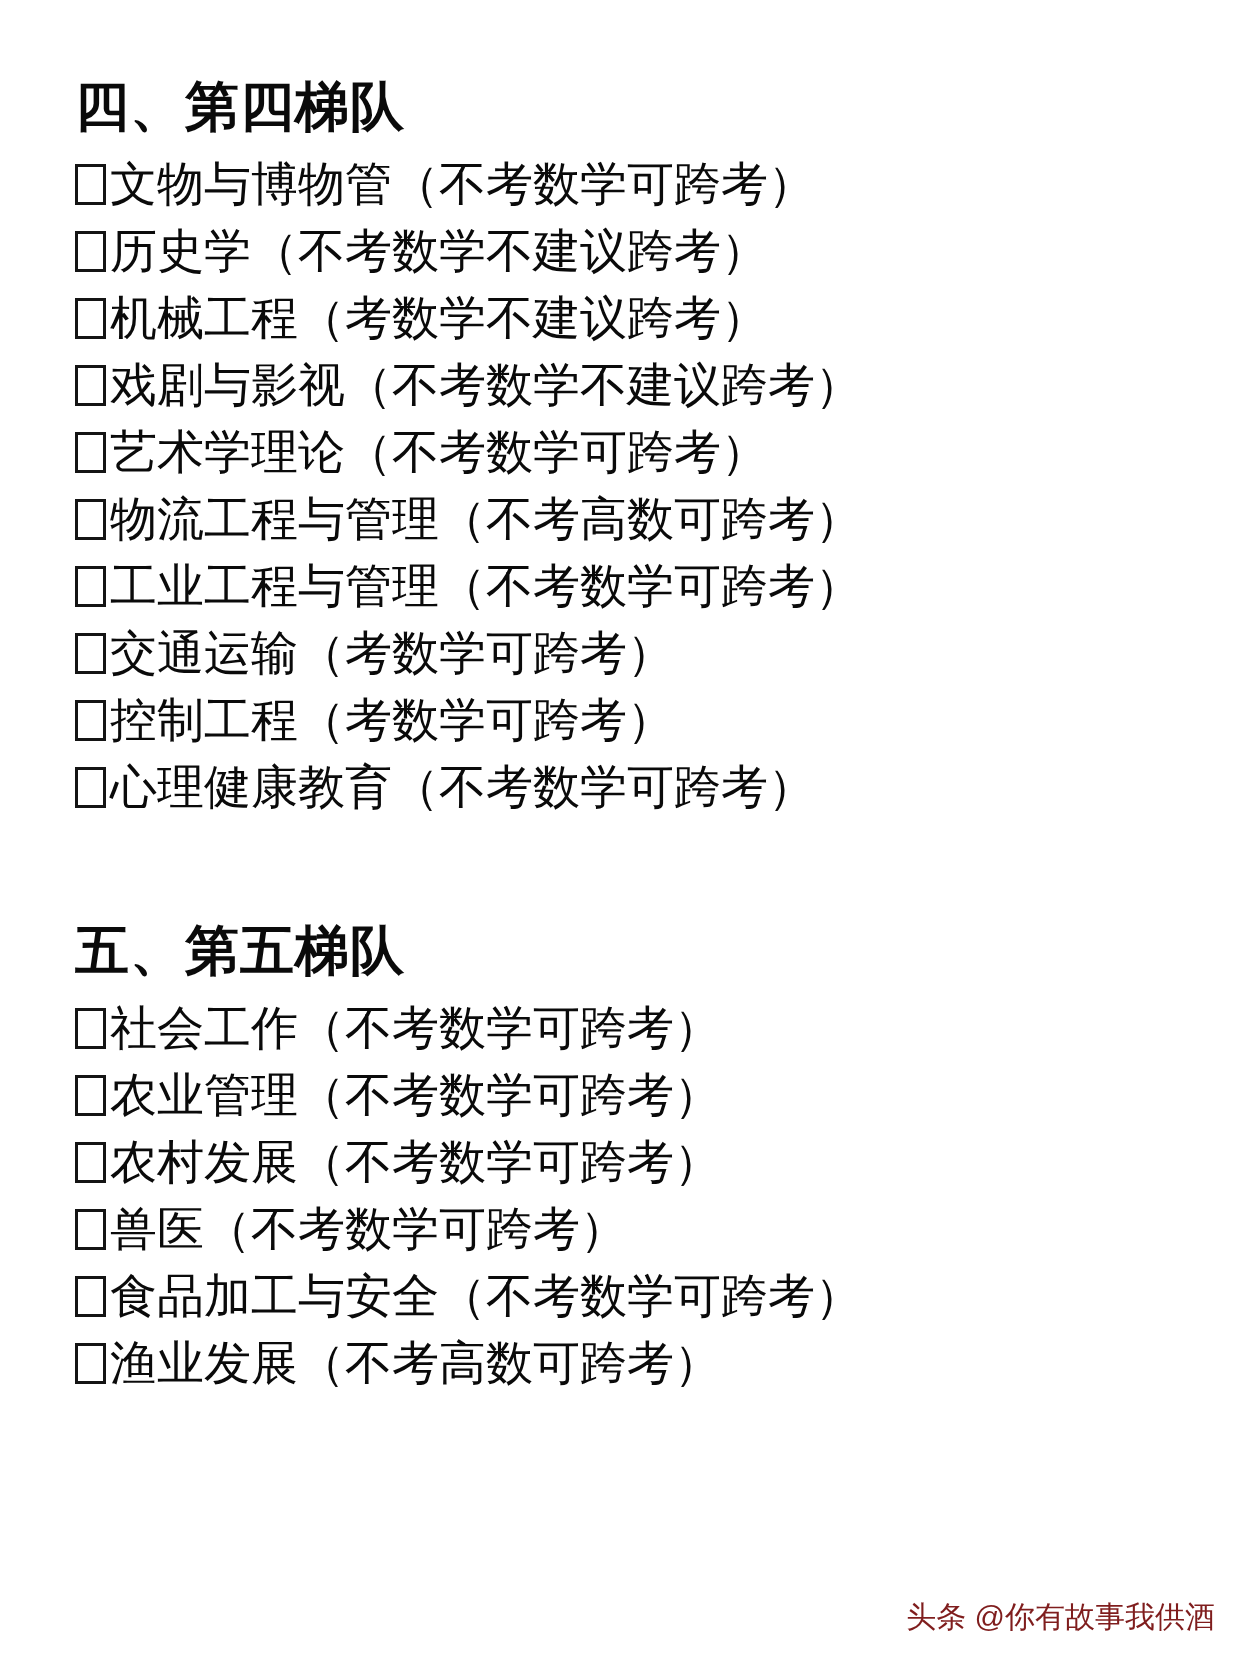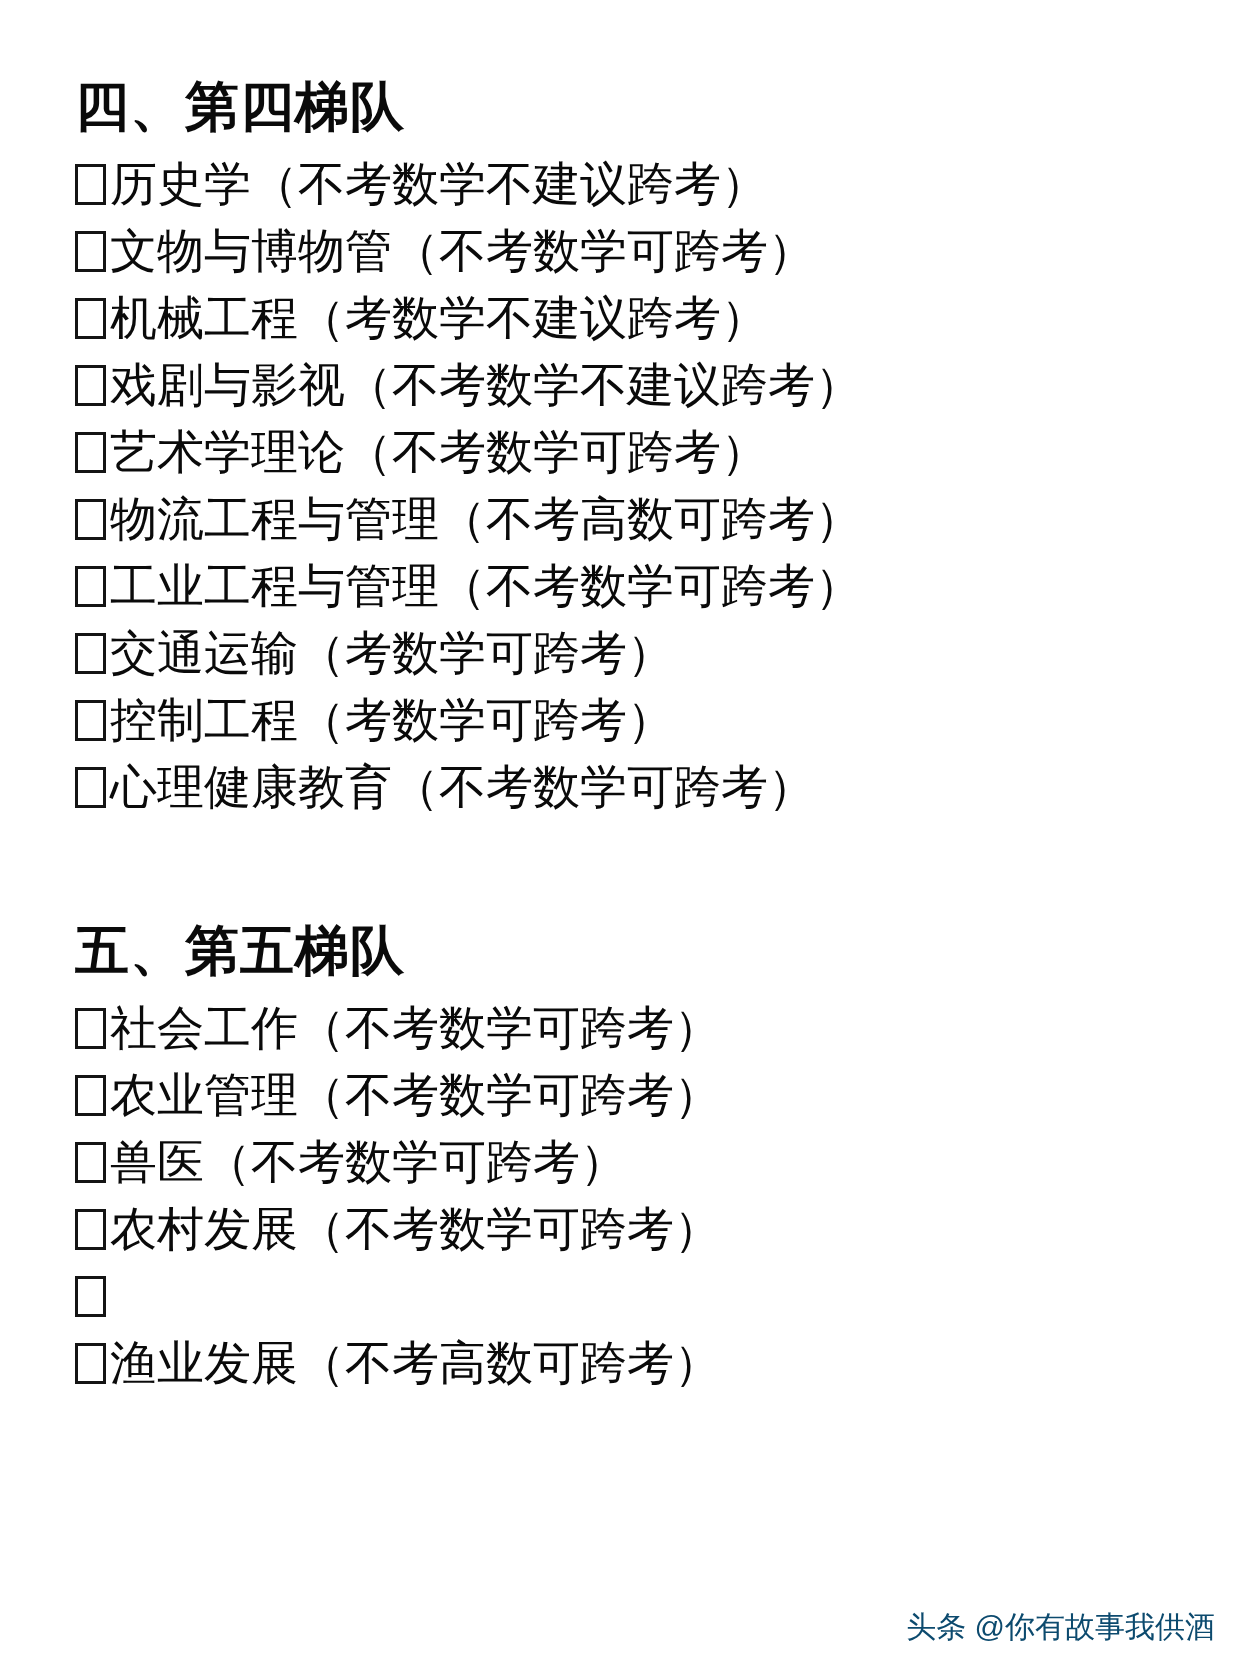--- a/index.html
+++ b/index.html
@@ -48,41 +48,41 @@
     width: 31px;
     height: 41px;
     border: 3px solid #141414;
     background: #ffffff;
     margin-right: 4px;
     vertical-align: -5px;
   }
   .watermark {
     position: absolute;
     right: 27px;
-    bottom: 16px;
+    bottom: 26px;
     font-size: 30px;
     line-height: 34px;
-    color: #0c4a6e;
+    color: #7f1d1d;
     text-shadow: 1px 1px 0 rgba(255,255,255,0.95), -1px -1px 0 rgba(255,255,255,0.55);
     white-space: nowrap;
   }
 </style>
 </head>
 <body>
 
 <div class="page">
   <div class="content">
 
     <section class="section-first">
       <h2 class="section-title">四、第四梯队</h2>
       <div class="item">
-        <span class="checkbox"></span><span>历史学（不考数学不建议跨考）</span>
+        <span class="checkbox"></span><span>文物与博物管（不考数学可跨考）</span>
       </div>
       <div class="item">
-        <span class="checkbox"></span><span>文物与博物管（不考数学可跨考）</span>
+        <span class="checkbox"></span><span>历史学（不考数学不建议跨考）</span>
       </div>
       <div class="item">
         <span class="checkbox"></span><span>机械工程（考数学不建议跨考）</span>
       </div>
       <div class="item">
         <span class="checkbox"></span><span>戏剧与影视（不考数学不建议跨考）</span>
       </div>
       <div class="item">
         <span class="checkbox"></span><span>艺术学理论（不考数学可跨考）</span>
       </div>
@@ -105,27 +105,27 @@
 
     <section class="section-second">
       <h2 class="section-title">五、第五梯队</h2>
       <div class="item">
         <span class="checkbox"></span><span>社会工作（不考数学可跨考）</span>
       </div>
       <div class="item">
         <span class="checkbox"></span><span>农业管理（不考数学可跨考）</span>
       </div>
       <div class="item">
+        <span class="checkbox"></span><span>农村发展（不考数学可跨考）</span>
+      </div>
+      <div class="item">
         <span class="checkbox"></span><span>兽医（不考数学可跨考）</span>
       </div>
       <div class="item">
-        <span class="checkbox"></span><span>农村发展（不考数学可跨考）</span>
-      </div>
-      <div class="item">
-        <span class="checkbox"></span>
+        <span class="checkbox"></span><span>食品加工与安全（不考数学可跨考）</span>
       </div>
       <div class="item">
         <span class="checkbox"></span><span>渔业发展（不考高数可跨考）</span>
       </div>
     </section>
 
   </div>
 
   <div class="watermark">头条 @你有故事我供酒</div>
 </div>

